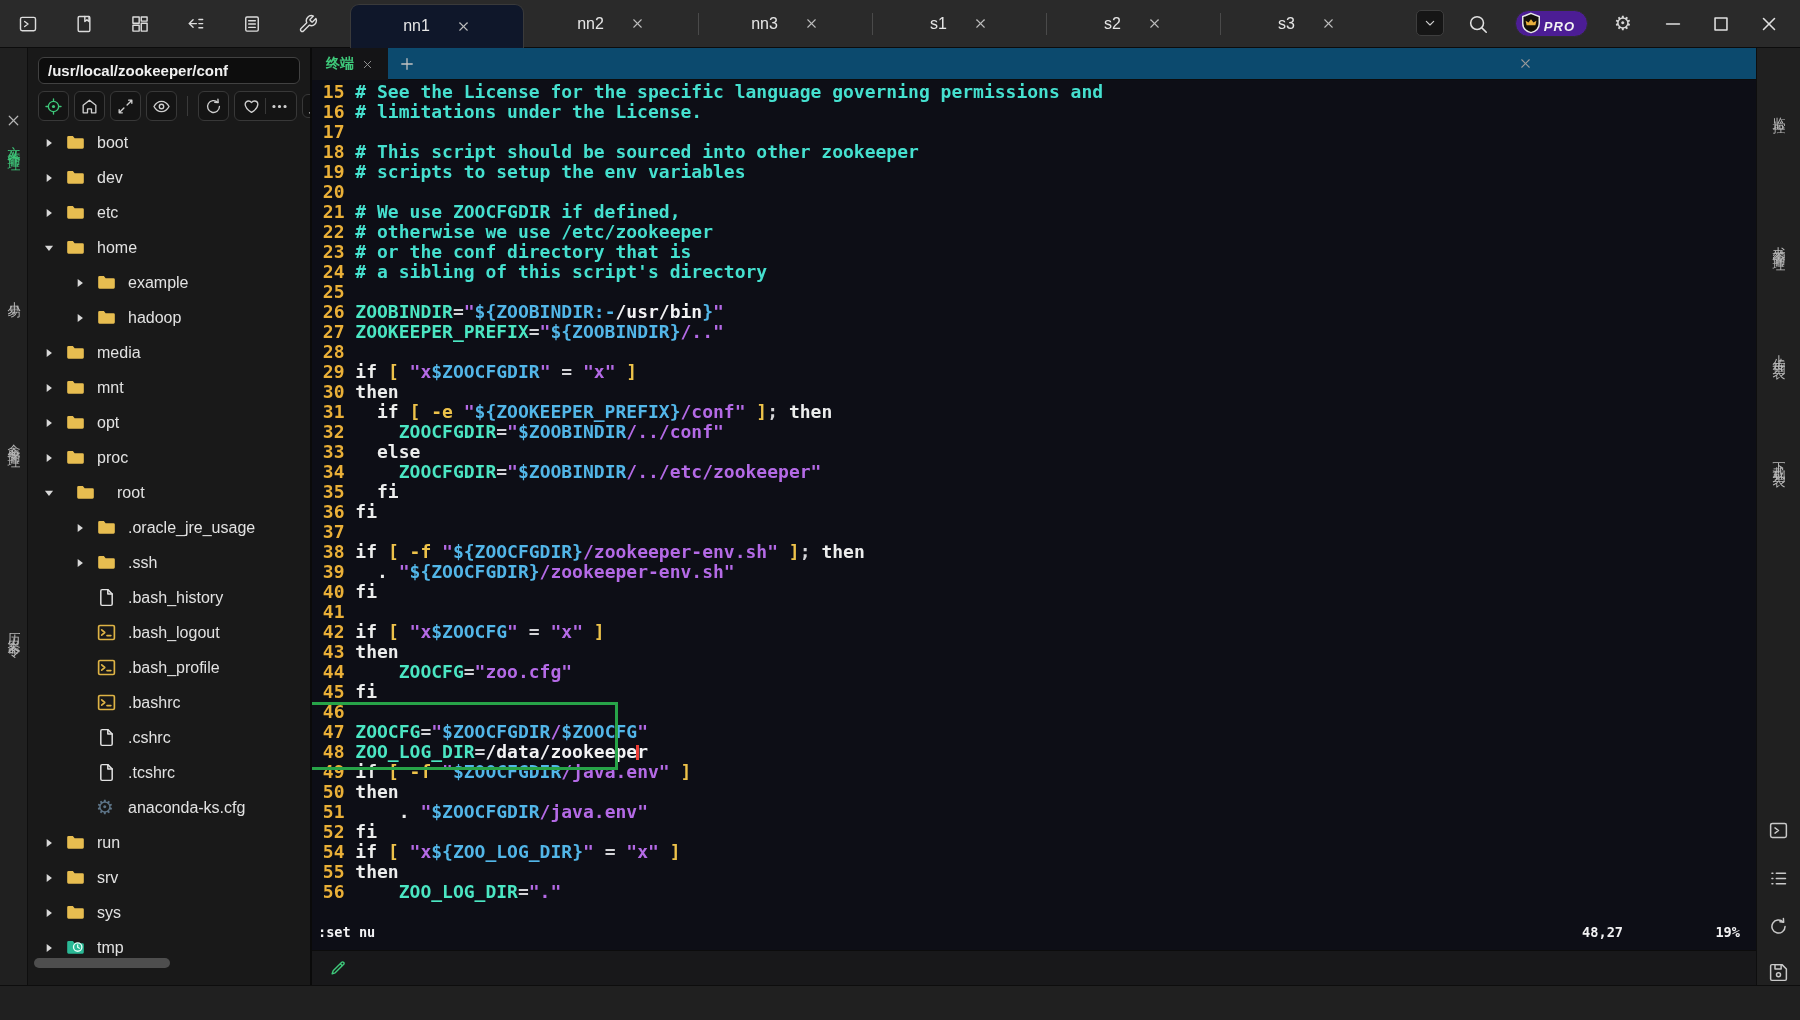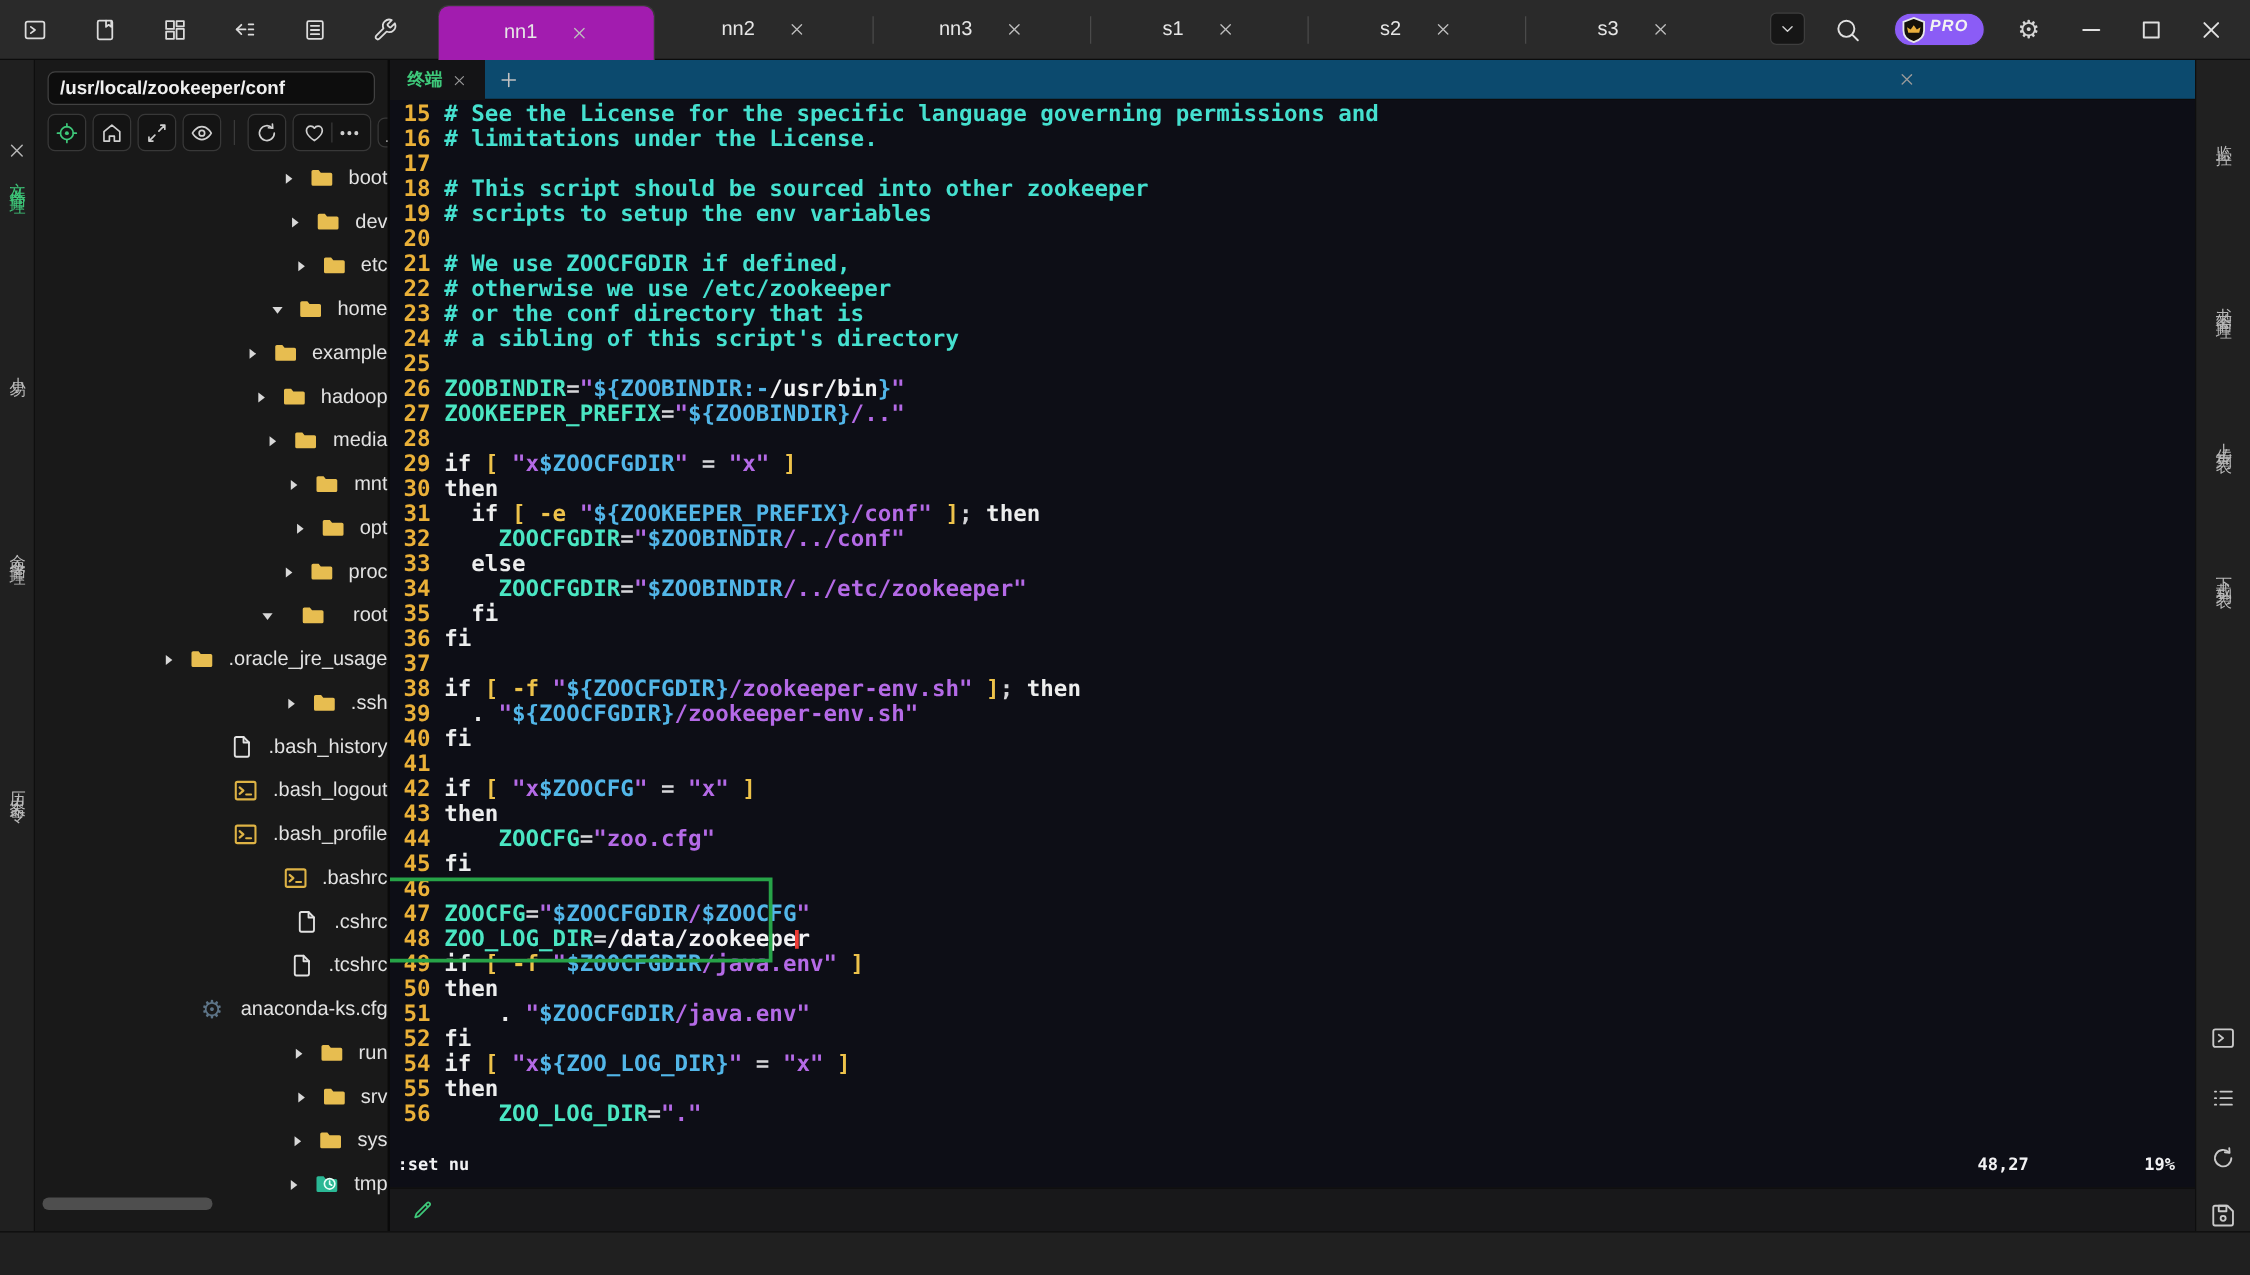--- a/index.html
+++ b/index.html
@@ -10,29 +10,29 @@
 
   
   #topbar { left:0; top:0; width:1800px; height:48px; background:#2a2a2a;
     display:flex; align-items:center; border-bottom:1px solid #0c0c0c; }
   .tb-icons { display:flex; align-items:center; padding-left:14px; }
   .tb-btn { width:28px; height:28px; margin-right:28px; color:#dcdcdc; padding:4px; border-radius:4px; }
   #tabstrip { display:flex; height:48px; align-items:flex-end; }
   .tab { width:174px; height:48px; display:flex; align-items:center; justify-content:center;
     gap:26px; color:#e6e6e6; font-size:16px; position:relative; cursor:pointer; }
   .tab + .tab::before { content:""; position:absolute; left:0; top:13px; height:22px; width:1px; background:#4a4a4a; }
-  .tab.active { background:#a21caf; border-radius:9px 9px 0 0; height:44px; border:1px solid #3a3a3a; border-bottom:none; }
+  .tab.active { background:#0f172a; border-radius:9px 9px 0 0; height:44px; border:1px solid #3a3a3a; border-bottom:none; }
   .tab.active::before { display:none; }
   .tab.active + .tab::before { display:none; }
   .tab .x { width:15px; height:15px; color:#bdbdbd; }
   .overflow-btn { width:28px; height:26px; margin-left:22px; margin-bottom:11px; align-self:flex-end;
     background:#161616; border:1px solid #3e3e3e; border-radius:5px; color:#cfcfcf; padding:4px 5px; }
   #topright { margin-left:auto; display:flex; align-items:center; gap:26px; padding-right:20px; }
   .tr-icon { width:22px; height:22px; color:#e0e0e0; }
-  .pro-badge { display:flex; align-items:flex-start; gap:2px; background:#8b5cf6; border:1px solid #2e2e2e;
+  .pro-badge { display:flex; align-items:flex-end; gap:2px; background:#4c1d95; border:1px solid #2e2e2e;
     border-radius:14px; padding:2px 12px 2px 4px; height:27px; }
   .pro-badge .shield { width:22px; height:22px; }
   .pro-badge b { color:#f2f2f2; font-size:13px; letter-spacing:1px; font-style:italic; }
   .uface { font-family:"DejaVu Sans", sans-serif; font-size:20px; line-height:1; }
 
   
   #leftrail { left:0; top:48px; width:28px; height:937px; background:#202020; border-right:1px solid #0e0e0e; }
   #rightrail { left:1756px; top:48px; width:44px; height:937px; background:#202020; border-left:1px solid #0e0e0e; }
   .vtext { position:absolute; writing-mode:vertical-rl; letter-spacing:4px; font-size:13px; color:#b9b9b9; left:50%; transform:translateX(-50%); white-space:nowrap; }
   .vtext.active { color:#3ec87a; }
@@ -47,21 +47,21 @@
   #ftoolbar { position-absolute; position:absolute; left:10px; top:43px; display:flex; align-items:center; gap:5px; }
   .fbtn { height:30px; background:#141414; border:1px solid #383838; border-radius:6px; color:#cfcfcf;
     display:flex; align-items:center; justify-content:center; padding:5px; }
   .fbtn .ic { width:19px; height:19px; }
   .fbtn.green { color:#3ec87a; }
   .fdiv { width:1px; height:20px; background:#3a3a3a; margin:0 5px; }
   .fbtn.wide { gap:4px; padding:5px 7px; }
   .fbtn.wide .sep { width:1px; height:16px; background:#383838; }
   .fbtn.small { height:24px; padding:3px; }
   #tree { position:absolute; left:0; top:77px; width:282px; }
-  .trow { height:35px; display:flex; align-items:center; color:#e2e2e2; font-size:16px; cursor:pointer; white-space:nowrap;justify-content:flex-end; }
+  .trow { height:35px; display:flex; align-items:center; color:#e2e2e2; font-size:16px; cursor:pointer; white-space:nowrap; }
   .trow .arr { width:14px; height:14px; color:#d8d8d8; flex:0 0 14px; margin-right:9px; }
   .trow .fic { width:21px; height:21px; flex:0 0 21px; margin-right:11px; }
   #hscroll { position:absolute; left:0; top:908px; width:282px; height:14px; }
   #hscroll .thumb { position:absolute; left:6px; top:2px; width:136px; height:10px; background:#4e4e4e; border-radius:5px; }
 
   
   #vdiv { left:310px; top:48px; width:2px; height:937px; background:#0a0a0a; }
   #terminal { left:312px; top:48px; width:1444px; height:937px; background:#17171a; }
   #termtabs { position:absolute; left:0; top:0; width:1444px; height:32px; background:#0c4a6e; border-bottom:1px solid #0c0c0c; }
   #termtab { position:absolute; left:0; top:0; width:76px; height:32px; background:#141416;

